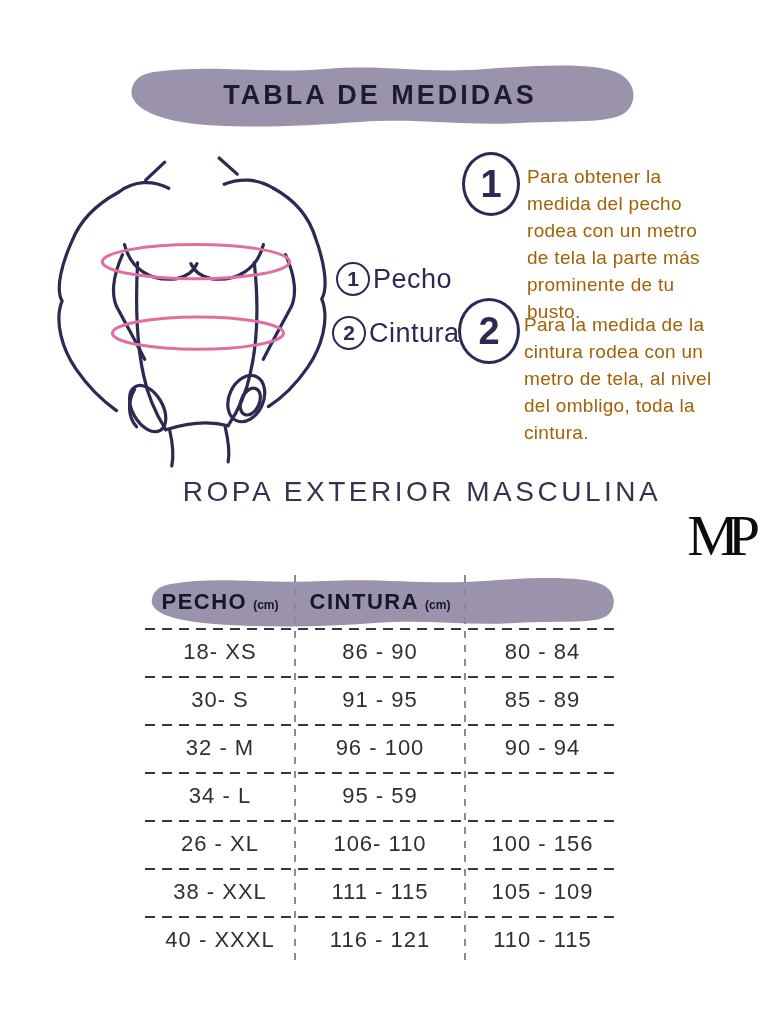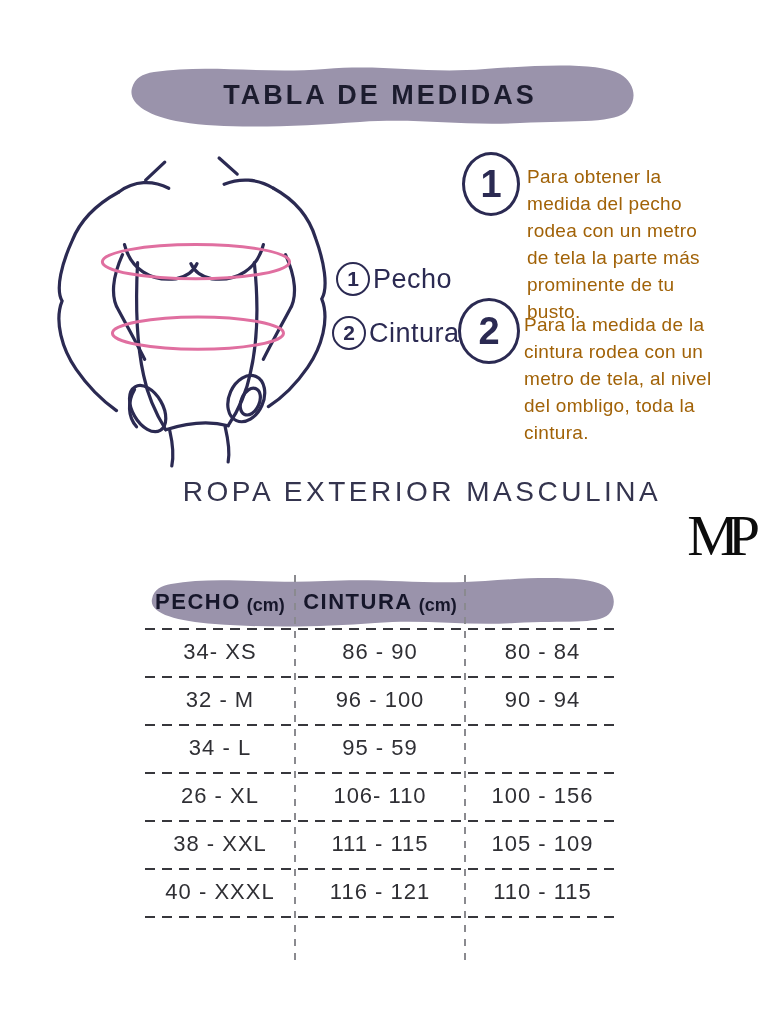--- a/index.html
+++ b/index.html
@@ -56,21 +56,21 @@
   .size-table { position:absolute; left:145px; top:575px; width:475px; height:396px; }
   .size-table .band { position:absolute; left:0; top:0; width:475px; height:53px; }
   .thead {
     position:absolute; left:0; top:0; width:475px; height:53px;
     display:grid; grid-template-columns:150px 170px 155px;
   }
   .th {
     display:flex; align-items:center; justify-content:center;
     font-size:22px; font-weight:bold; letter-spacing:1.5px; color:#16162a;
   }
-  .th .unit { font-size:18px; font-weight:bold; margin-left:6px; margin-top:7px; letter-spacing:0; }
+  .th .unit { font-size:12px; font-weight:bold; margin-left:6px; margin-top:7px; letter-spacing:0; }
   .vline {
     position:absolute; top:0; width:2px; height:392px;
     background:repeating-linear-gradient(180deg, #8a8a8f 0 7px, transparent 7px 14px);
   }
   .vline.v1 { left:149px; } .vline.v2 { left:319px; }
   .hline {
     position:absolute; left:0; width:475px; height:2px;
     background:repeating-linear-gradient(90deg, #37373c 0 10px, transparent 10px 17px);
   }
   .tbody { position:absolute; left:0; top:53px; width:475px; }
@@ -164,23 +164,28 @@
     <div class="hline" style="top:53px"></div>
     <div class="hline" style="top:101px"></div>
     <div class="hline" style="top:149px"></div>
     <div class="hline" style="top:197px"></div>
     <div class="hline" style="top:245px"></div>
     <div class="hline" style="top:293px"></div>
     <div class="hline" style="top:341px"></div>
 
     <div class="tbody">
       <div class="trow">
-        <div class="td">34- XS</div>
+        <div class="td">18- XS</div>
         <div class="td">86 - 90</div>
         <div class="td">80 - 84</div>
+      </div>
+      <div class="trow">
+        <div class="td">30- S</div>
+        <div class="td">91 - 95</div>
+        <div class="td">85 - 89</div>
       </div>
       <div class="trow">
         <div class="td">32 - M</div>
         <div class="td">96 - 100</div>
         <div class="td">90 - 94</div>
       </div>
       <div class="trow">
         <div class="td">34 - L</div>
         <div class="td">95 - 59</div>
       </div>

